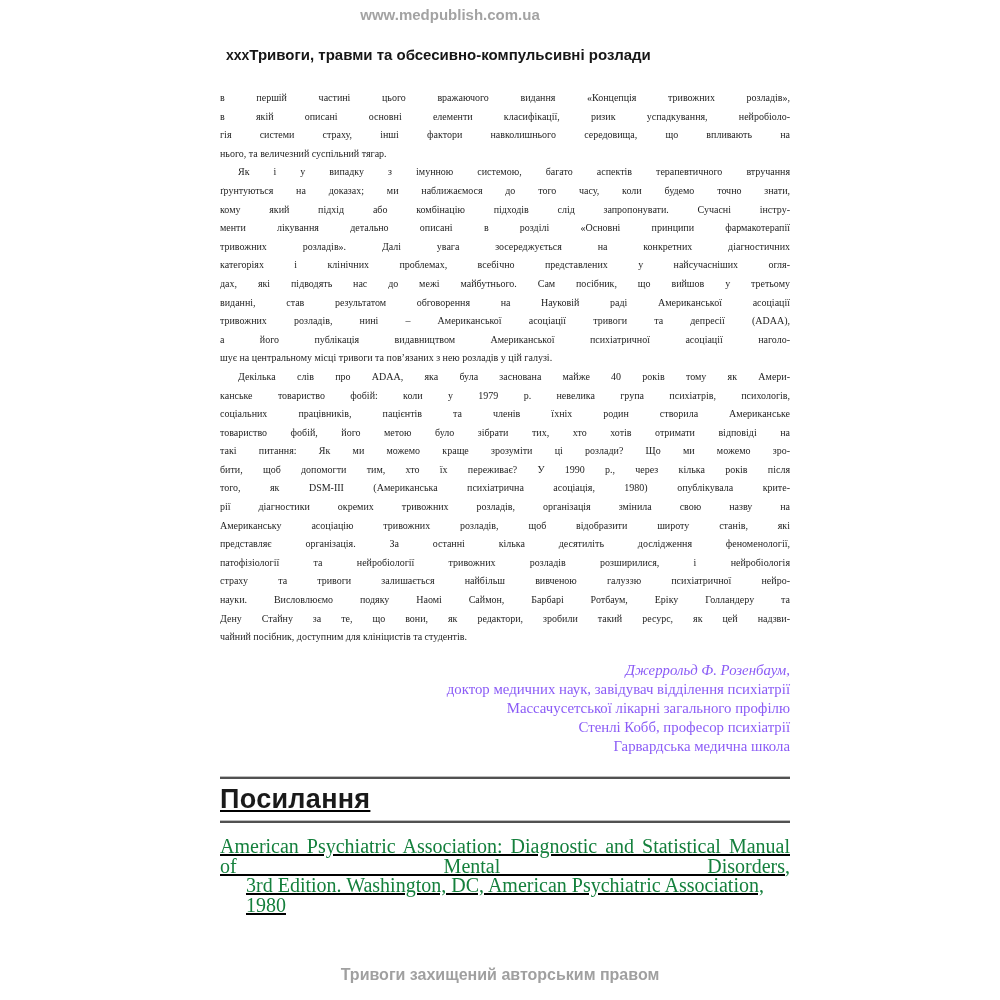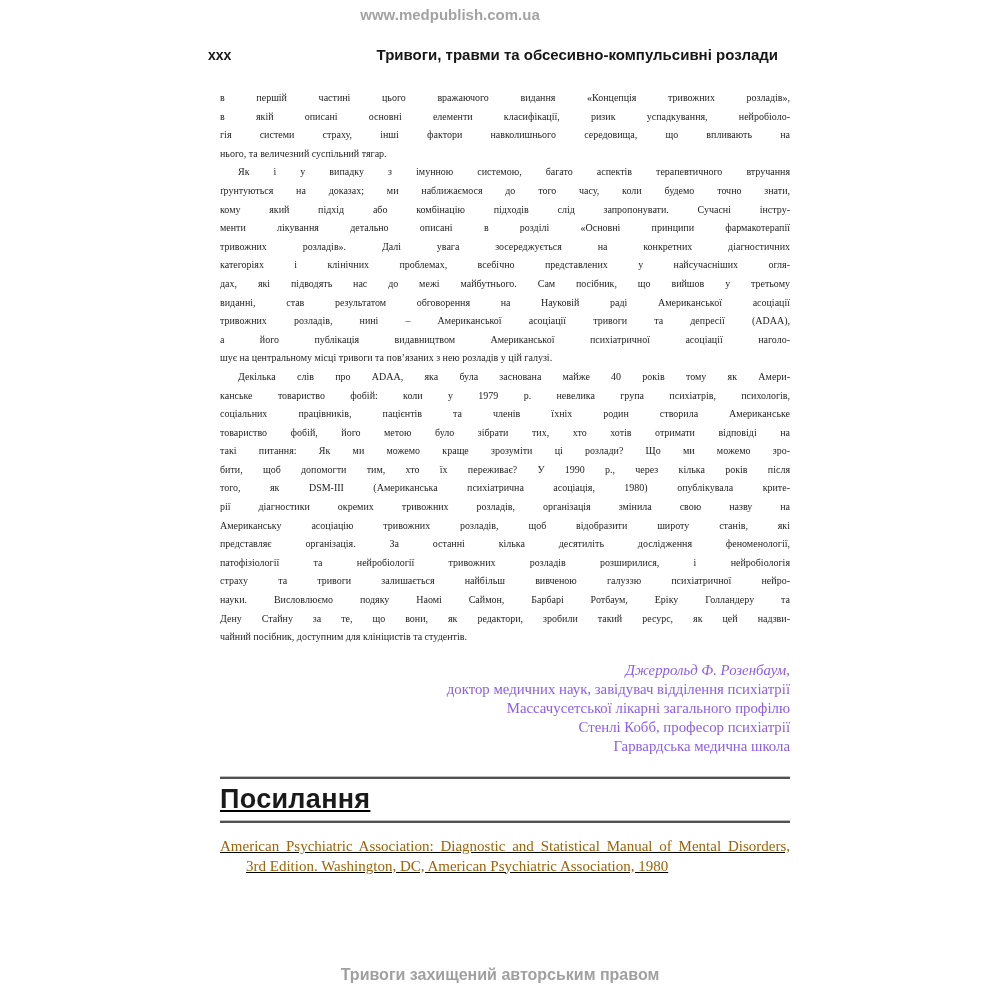--- a/index.html
+++ b/index.html
@@ -7,22 +7,22 @@
     position:relative; width:980px; height:1000px; background:#ffffff;
     overflow:hidden;
     font-family:"Liberation Serif", serif;
   }
   .wm-top {
     position:absolute; top:6px; left:0; width:900px; text-align:center;
     font-family:"Liberation Sans", sans-serif; font-weight:700; font-size:15px;
     color:#a3a3a3;
   }
   .header {
-    position:absolute; top:46px; left:208px; width:570px;
-    display:flex; justify-content:space-between; align-items:baseline;
+    position:absolute; top:46px; left:226px; width:570px;
+    display:flex; align-items:baseline;
     font-family:"Liberation Sans", sans-serif; font-weight:700; color:#161616;
   }
   .pageno { font-size:14px; }
   .runtitle { font-size:15px; }
   .body {
     position:absolute; top:89px; left:220px; width:570px;
     font-size:10px; line-height:18.6px; color:#1e1e1e;
   }
   .bline { text-align:justify; text-align-last:justify; }
   .bline.last { text-align-last:left; }
@@ -31,21 +31,21 @@
     position:absolute; top:661px; left:220px; width:570px; text-align:right;
     font-size:14.8px; line-height:19px; color:#8b5cf6;
   }
   .sig-author { font-style:italic; }
   .refs { position:absolute; top:776px; left:220px; width:570px;text-decoration:underline; }
   .rule { height:2px; border-top:1px solid #bdbdbd; background:#515151; }
   .refs h2 {
     margin:5px 0 5px 0; font-family:"Liberation Sans", sans-serif;
     font-size:27px; font-weight:700; color:#1a1a1a; letter-spacing:0.3px;
   }
-  .ref-entries { margin-top:14px; font-size:15px; line-height:19.5px; color:#a16207; }
+  .ref-entries { margin-top:14px; font-size:20px; line-height:19.5px; color:#15803d; }
   .ref-line1 { text-align:justify; text-align-last:justify; }
   .ref-line2 { padding-left:26px; }
   .wm-bottom {
     position:absolute; top:966px; left:0; width:1000px; text-align:center;
     font-family:"Liberation Sans", sans-serif; font-weight:700; font-size:16px;
     color:#a0a0a0;
   }
 </style>
 </head>
 <body>

